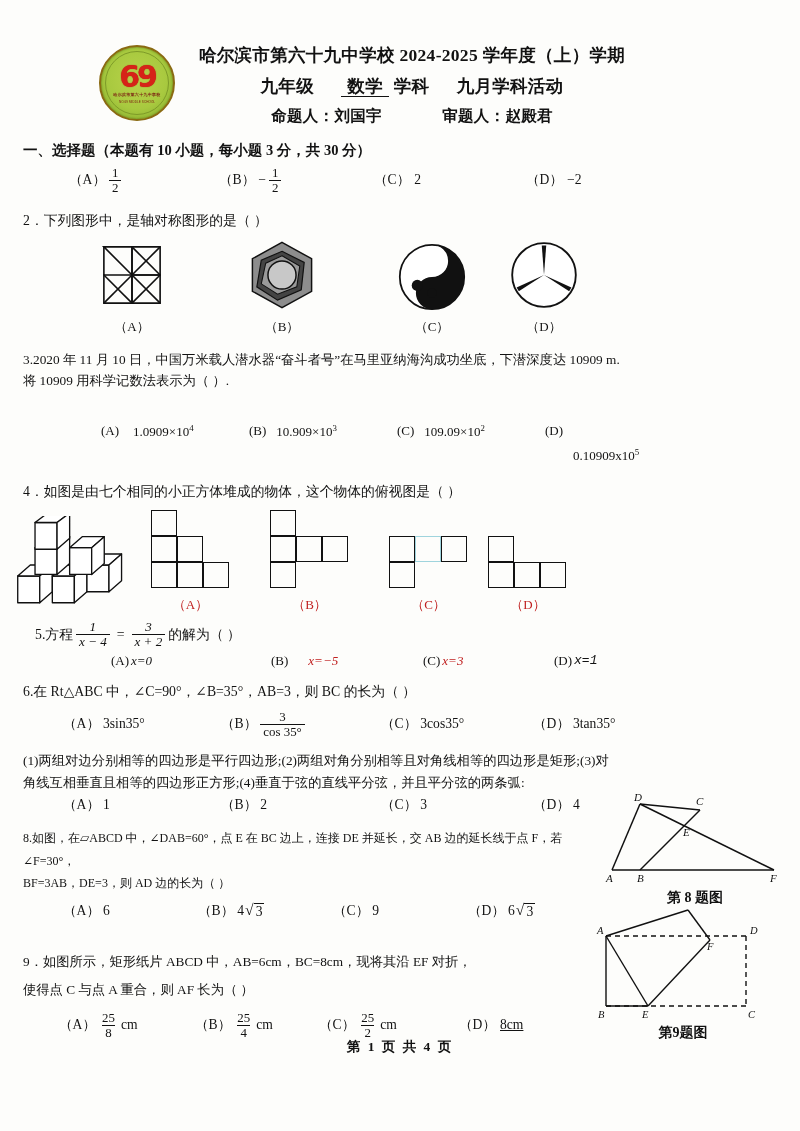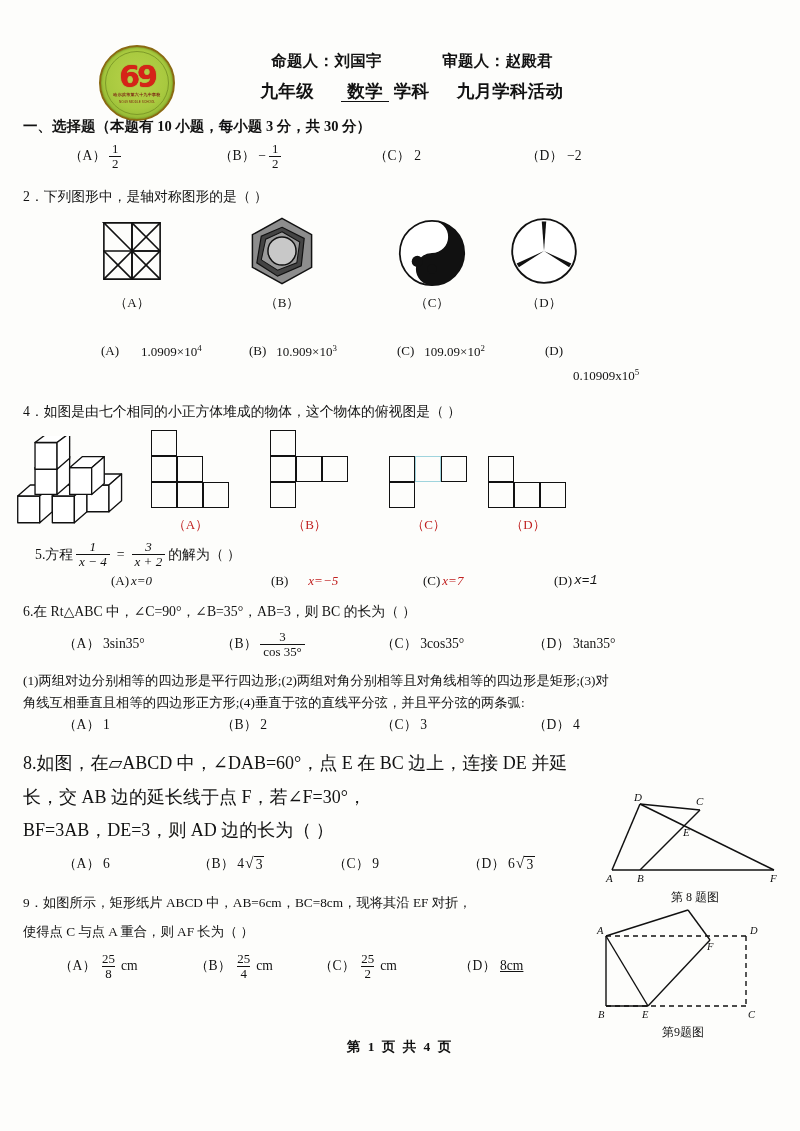--- a/index.html
+++ b/index.html
@@ -81,53 +81,54 @@
 
   
   .grid{position:relative;}
   .cell{position:absolute;width:26px;height:26px;border:1.4px solid #111;box-sizing:border-box;}
   .cell.ghost{border-color:#9fd4dd;}
   .stack{width:118px;height:98px;}
 
   
   .d8{position:absolute;left:604px;top:792px;width:182px;height:106px;}
   .d9{position:absolute;left:578px;top:906px;width:210px;height:132px;}
-  .dcap{text-align:center;font-size:12px;margin-top:1px;}
+  .dcap{text-align:center;font-size:14px;margin-top:1px;font-weight:bold;}
 
   .footer{position:absolute;left:0;right:0;top:1038px;text-align:center;
           font-size:13.5px;font-weight:bold;letter-spacing:2px;}
   .ital{font-style:italic;}
 </style>
 </head>
 <body>
 
 <div class="page">
 
   <div class="header">
     <div class="logo">
       <div class="ring"></div>
       <div class="bolt">69</div>
       <div class="lg-cn">哈尔滨市第六十九中学校</div>
       <div class="lg-en">NO.69 MIDDLE SCHOOL</div>
     </div>
 
-
-    <div class="h-line h3">
-      <span>命题人：刘国宇</span>
-      <span class="gap"></span>
-      <span>审题人：赵殿君</span>
-    </div>
+    <div class="h-line h1">哈尔滨市第六十九中学校 2024-2025 学年度（上）学期</div>
 
     <div class="h-line h2">
       <span>九年级</span>
       <span class="sp"></span>
       <span class="ul">数学</span>
       <span>学科</span>
       <span class="sp"></span>
       <span>九月学科活动</span>
+    </div>
+
+    <div class="h-line h3">
+      <span>命题人：刘国宇</span>
+      <span class="gap"></span>
+      <span>审题人：赵殿君</span>
     </div>
   </div>
 
   <div class="sec">一、选择题（本题有 10 小题，每小题 3 分，共 30 分）</div>
 
   <div class="opts tall" style="margin-left:68px;">
     <div class="opt" style="width:150px;">
       <span>（A）</span>
       <span class="frac">
         <span class="num">1</span>
@@ -203,24 +204,30 @@
         <g fill="#111">
           <polygon points="50,50 47,10 53,10"></polygon>
           <polygon points="50,50 16,72 13,67"></polygon>
           <polygon points="50,50 84,72 87,67"></polygon>
         </g>
       </svg>
       <div class="figlabel">（D）</div>
     </div>
   </div>
 
+  <div class="q-lines" style="margin-top:13px;">
+    <div>
+      <span>3.</span><span>2020 年 11 月 10 日，中国万米载人潜水器“奋斗者号”在马里亚纳海沟成功坐底，下潜深度达 10909 m.</span>
+    </div>
+    <div>将 10909 用科学记数法表示为（          ）.</div>
+  </div>
   <div class="opts" style="margin-left:100px;margin-top:7px;font-size:13px;">
     <div class="opt" style="width:148px;">
       <span>(A)</span>
-      <span style="margin-left:22px;"><span>1.0909×10</span><sup>4</sup></span>
+      <span style="margin-left:14px;"><span>1.0909×10</span><sup>4</sup></span>
     </div>
     <div class="opt" style="width:148px;">
       <span>(B)</span>
       <span style="margin-left:10px;"><span>10.909×10</span><sup>3</sup></span>
     </div>
     <div class="opt" style="width:148px;">
       <span>(C)</span>
       <span style="margin-left:10px;"><span>109.09×10</span><sup>2</sup></span>
     </div>
     <div class="opt">
@@ -337,21 +344,21 @@
     <div class="opt" style="width:160px;">
       <span>(A)</span>
       <span class="ital" style="margin-left:2px;">x=0</span>
     </div>
     <div class="opt" style="width:152px;">
       <span>(B)</span>
       <span class="ital red" style="margin-left:20px;">x=−5</span>
     </div>
     <div class="opt" style="width:131px;">
       <span>(C)</span>
-      <span class="ital red" style="margin-left:2px;">x=7</span>
+      <span class="ital red" style="margin-left:2px;">x=3</span>
     </div>
     <div class="opt">
       <span>(D)</span>
       <span class="ital" style="margin-left:2px;font-family:Liberation Mono, monospace;">x=1</span>
     </div>
   </div>
 
   <div class="q" style="margin-top:12px;">
     <span>6.</span><span>在 Rt△ABC 中，∠C=90°，∠B=35°，AB=3，则 BC 的长为（      ）</span>
   </div>
@@ -393,21 +400,21 @@
     <div class="opt" style="width:152px;">
       <span>（C）</span>
       <span style="margin-left:3px;">3</span>
     </div>
     <div class="opt">
       <span>（D）</span>
       <span style="margin-left:3px;">4</span>
     </div>
   </div>
 
-  <div class="q-lines" style="margin-top:13px;margin-left:22px;width:560px;font-size:18px;line-height:1.85;">
+  <div class="q-lines" style="margin-top:13px;margin-left:22px;width:560px;font-size:12px;line-height:1.85;">
     <div>
       <span>8.</span><span>如图，在▱ABCD 中，∠DAB=60°，点 E 在 BC 边上，连接 DE 并延长，交 AB 边的延长线于点 F，若∠F=30°，</span>
     </div>
     <div>BF=3AB，DE=3，则 AD 边的长为（      ）</div>
   </div>
   <div class="opts tall" style="margin-left:62px;margin-top:8px;">
     <div class="opt" style="width:135px;">
       <span>（A）</span>
       <span style="margin-left:3px;">6</span>
     </div>
@@ -426,21 +433,21 @@
     <div class="opt">
       <span>（D）</span>
       <span style="margin-left:3px;">6</span>
       <span class="sqrt">
         <span class="sign">√</span>
         <span class="rad">3</span>
       </span>
     </div>
   </div>
 
-  <div class="q-lines" style="margin-top:16px;margin-left:22px;width:520px;line-height:2.15;font-size:13.3px;">
+  <div class="q-lines" style="margin-top:28px;margin-left:22px;width:520px;line-height:2.15;font-size:13.3px;">
     <div>
       <span>9．</span><span>如图所示，矩形纸片 ABCD 中，AB=6cm，BC=8cm，现将其沿 EF 对折，</span>
     </div>
     <div>使得点 C 与点 A 重合，则 AF 长为（      ）</div>
   </div>
   <div class="opts tall" style="margin-left:58px;margin-top:6px;">
     <div class="opt" style="width:136px;">
       <span>（A）</span>
       <span class="frac">
         <span class="num">25</span>

